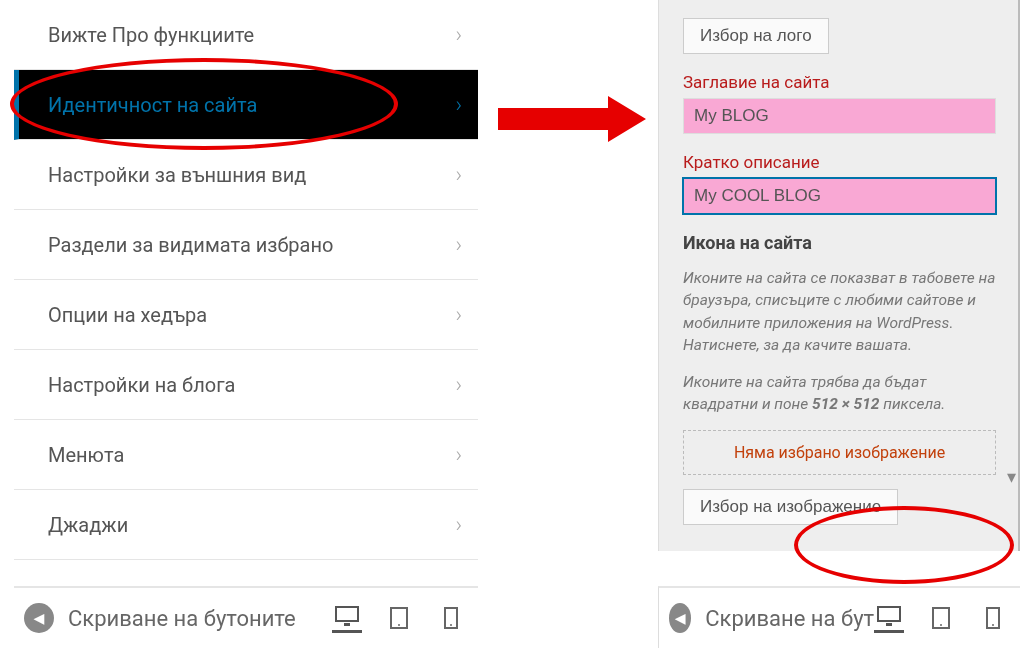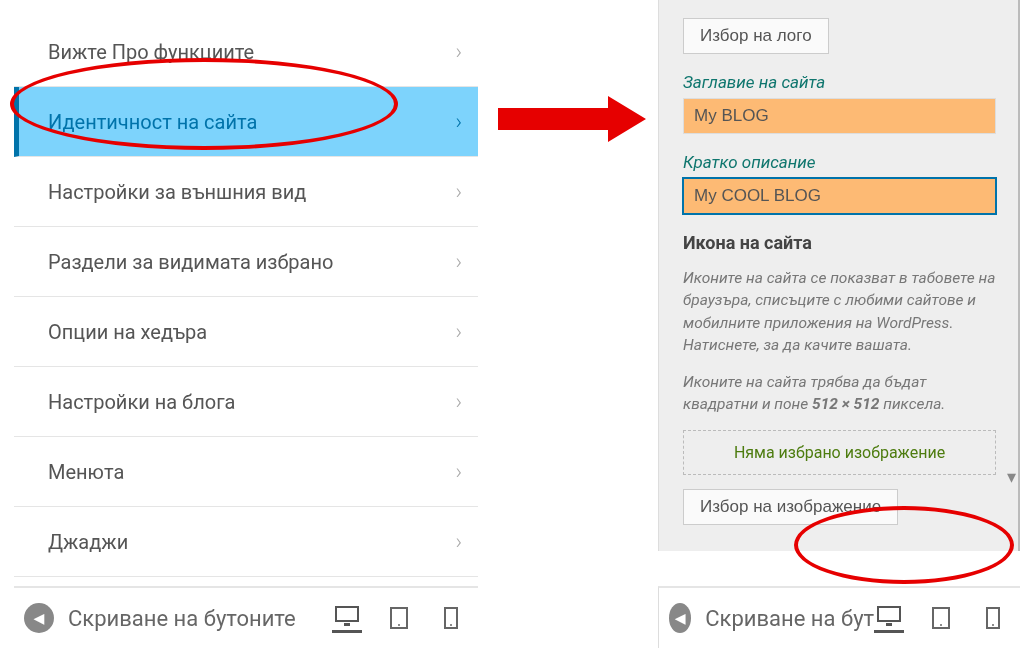--- a/index.html
+++ b/index.html
@@ -5,41 +5,41 @@
     * { box-sizing: border-box; margin: 0; padding: 0; }
     body {
       font-family: -apple-system, BlinkMacSystemFont, "Segoe UI", Roboto, sans-serif;
       background: #fff;
       width: 1024px;
       height: 648px;
       position: relative;
     }
     .left-panel {
       position: absolute;
-      top: 17px;
+      top: 0;
       left: 14px;
       width: 464px;
       text-align: center;
     }
     .menu-item {
       display: flex;
       align-items: center;
       justify-content: space-between;
       padding: 22px 16px 22px 34px;
       border-bottom: 1px solid #e5e5e5;
       font-size: 20px;
       color: #555;
       cursor: pointer;
       position: relative;
     }
     .menu-item.active {
       color: #0073aa;
       border-left: 5px solid #0073aa;
       padding-left: 29px;
-      background: #7dd3fc;
+      background: #000000;
     }
     .menu-item .chev {
       color: #aaa;
       font-size: 22px;
       font-weight: 300;
     }
     .circle-red {
       position: absolute;
       border: 4px solid #e60000;
       border-radius: 50%;
@@ -71,30 +71,29 @@
       border: 1px solid #ccc;
       padding: 7px 16px;
       font-size: 17px;
       color: #555;
       cursor: pointer;
       margin-bottom: 18px;
       text-align: center;
     }
     .field-label {
       font-size: 17px;
-      color: #0f766e;
+      color: #b91c1c;
       margin-bottom: 6px;
-      font-style: italic;
     }
     .field-input {
       width: 100%;
       padding: 7px 10px;
       font-size: 17px;
       border: 1px solid #ddd;
-      background: #fdba74;
+      background: #f9a8d4;
       color: #555;
       margin-bottom: 18px;
     }
     .field-input.focused {
       border: 1px solid #0073aa;
       box-shadow: 0 0 0 1px #0073aa;
     }
     .section-title {
       font-size: 18px;
       color: #444;
@@ -107,21 +106,21 @@
       color: #777;
       line-height: 1.45;
       margin-bottom: 14px;
     }
     .help-text b { font-weight: 700; }
     .no-image {
       border: 1px dashed #bbb;
       padding: 12px;
       text-align: center;
       font-size: 16px;
-      color: #4d7c0f;
+      color: #c2410c;
       margin-bottom: 14px;
     }
     .footer-bar {
       position: absolute;
       bottom: 0;
       height: 62px;
       display: flex;
       align-items: center;
       border-top: 2px solid #e5e5e5;
       background: #fff;

